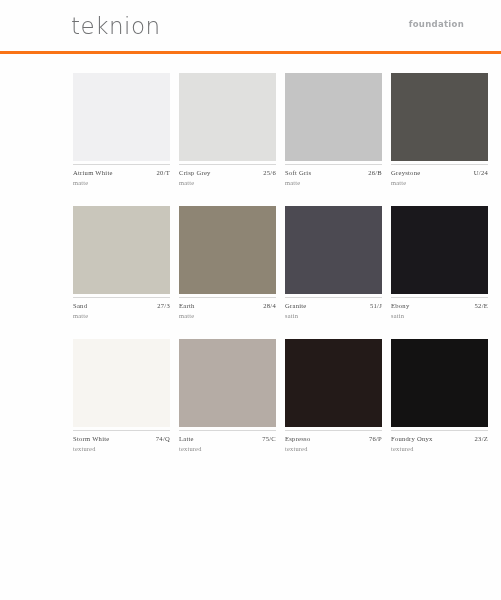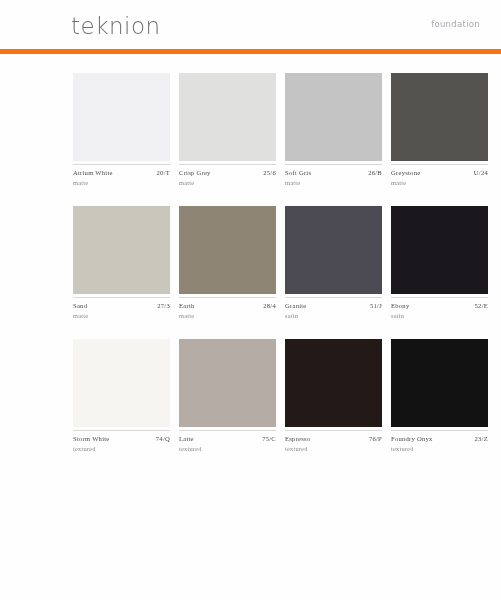--- a/index.html
+++ b/index.html
@@ -21,41 +21,41 @@
     box-sizing: border-box;
   }
 
   
   .header {
     position: absolute;
     left: 0;
     top: 0;
     width: 501px;
     height: 54px;
-    border-bottom: 5px solid #f97316;
+    border-bottom: 3px solid #f97316;
     box-sizing: border-box;
   }
   .brand {
     position: absolute;
     left: 71px;
     top: 11px;
     font-family: "DejaVu Sans", sans-serif;
     font-size: 23px;
     font-weight: 300;
     letter-spacing: 0.5px;
     color: #6f7072;
     line-height: 30px;
   }
   .collection {
     position: absolute;
-    right: 21px;
+    right: 37px;
     top: 18px;
     font-family: "DejaVu Sans", sans-serif;
     font-size: 8.5px;
-    font-weight: 400;
+    font-weight: 700;
     letter-spacing: 0.3px;
     color: #a6a8ab;
     line-height: 12px;
   }
 
   
   .grid {
     position: absolute;
     left: 73px;
     top: 73px;

